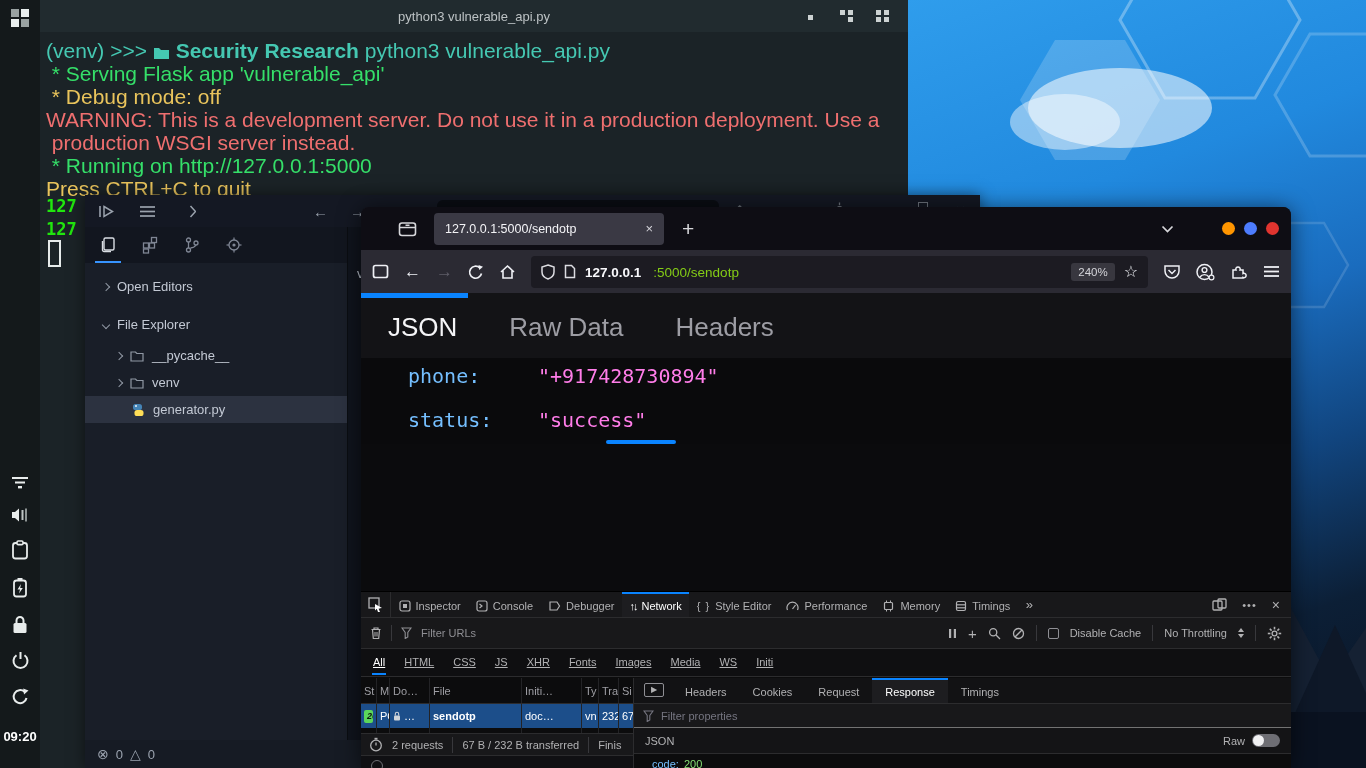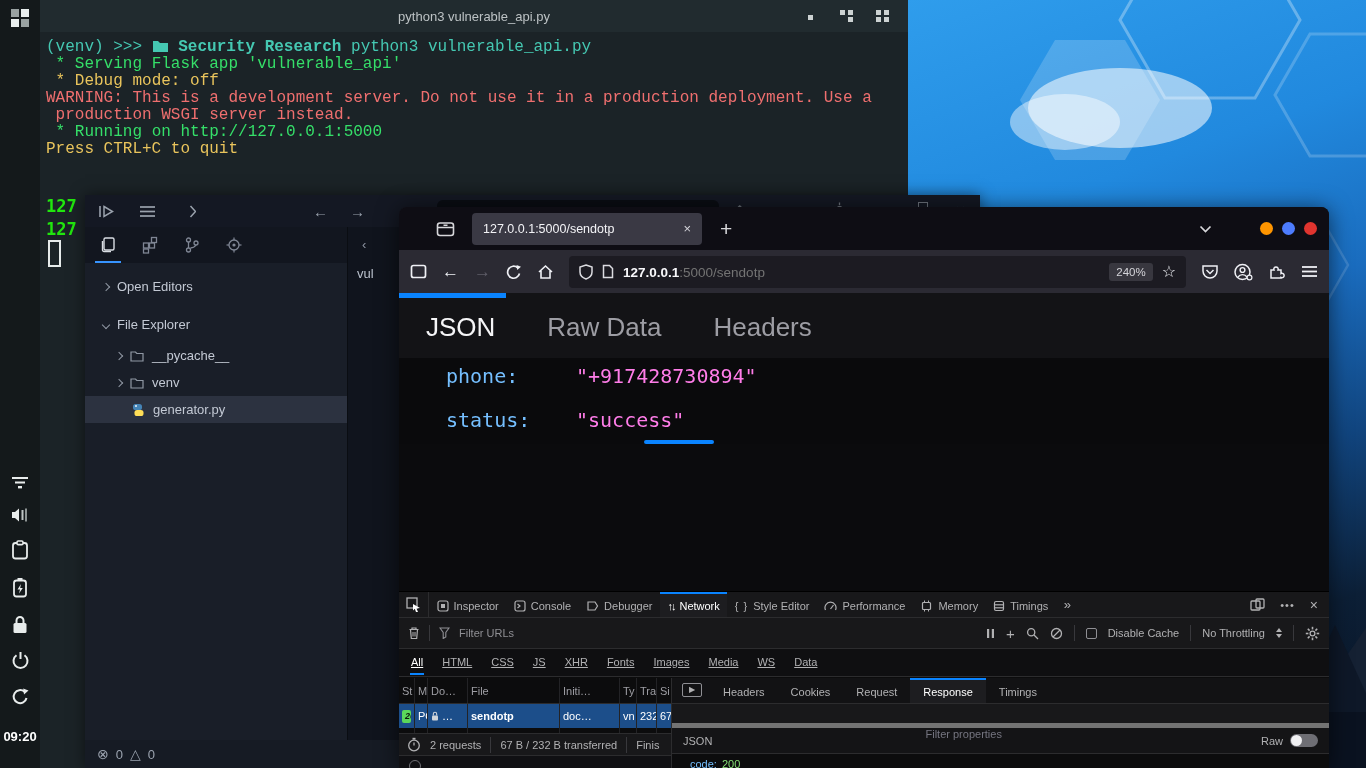--- a/index.html
+++ b/index.html
@@ -23,21 +23,21 @@
   .tb-bottom { margin-top:auto; display:flex; flex-direction:column; align-items:center; gap:17px; padding-bottom:20px; color:#e8ecec; }
   .tb-time { font-size:13px; font-weight:bold; color:#fff; padding:6px 0 4px; }
 
   
   .terminal { position:absolute; left:40px; top:0; width:868px; height:768px; background:#1b2327; z-index:1; }
   .term-titlebar { height:32px; background:#212b2f; position:relative; display:flex; align-items:center; justify-content:center; }
   .term-title { font-size:13px; color:#bcc2c4; }
   .term-wc { position:absolute; right:18px; top:9px; display:flex; gap:22px; }
   .pxicon { position:relative; width:14px; height:14px; }
   .pxicon i { position:absolute; width:5px; height:5px; background:#ccd2d2; }
-  .term-body { padding:7px 6px; font-family:Liberation Mono, monospace; font-size:16px; line-height:17px; white-space:pre-wrap; }
+  .term-body { padding:7px 6px; font-family:Liberation Sans, sans-serif; font-size:21px; line-height:23px; white-space:pre-wrap; }
   .c-teal { color:#45c8b2; } .c-green{ color:#35df69; } .c-yellow{ color:#e9c45c; } .c-red{ color:#ef6f6f; }
   .term-log { position:absolute; left:6px; font-family:"DejaVu Sans Mono", monospace; font-weight:bold; font-size:17px; color:#21e60e; }
   .term-cursor { position:absolute; left:8px; top:240px; width:13px; height:27px; border:2px solid #e6ebeb; }
 
   
   .vscode { position:absolute; left:85px; top:195px; width:895px; height:573px; background:#12161f; z-index:2;
     box-shadow:0 0 14px rgba(0,0,0,.5); }
   .vsc-titlebar { height:32px; background:#141823; position:relative; display:flex; align-items:center; color:#9aa2ad; }
   .vsc-tb-icons { display:flex; gap:24px; padding-left:13px; align-items:center; }
   .vsc-arrows { position:absolute; left:228px; top:0; height:32px; display:flex; gap:22px; align-items:center; font-size:15px; color:#9aa2ad; }
@@ -52,35 +52,35 @@
   .vrow { height:27px; display:flex; align-items:center; gap:8px; }
   .vrow.sel { background:#2c3240; }
   .chev { width:6px; height:6px; border-right:1.4px solid #9098a4; border-bottom:1.4px solid #9098a4; flex:0 0 auto; }
   .chev.right { transform:rotate(-45deg); } .chev.down { transform:rotate(45deg); }
   .vsc-editor { position:absolute; left:262px; top:32px; right:0; bottom:28px; background:#10141d; border-left:1px solid #0a0d12; }
   .vsc-status { position:absolute; left:0; right:0; bottom:0; height:28px; background:#161b24; display:flex; align-items:center;
     gap:7px; padding-left:12px; color:#9ba3af; font-size:13px; }
   .vsc-status .glyph { font-size:14px; }
 
   
-  .firefox { position:absolute; left:399px; top:207px; width:930px; height:561px; background:#1c1b22; z-index:3;
+  .firefox { position:absolute; left:361px; top:207px; width:930px; height:561px; background:#1c1b22; z-index:3;
     border-radius:8px 8px 0 0; overflow:hidden; box-shadow:0 2px 22px rgba(0,0,0,.6); }
   .ff-tabbar { height:43px; background:#0e0d14; position:relative; display:flex; align-items:center; }
   .ff-tab { margin-left:17px; width:230px; height:32px; background:#3a3944; border-radius:4px; display:flex; align-items:center;
     padding:0 11px; color:#f3f3f6; font-size:12.5px; }
   .ff-tab .x { margin-left:auto; color:#d4d4da; font-size:13px; }
   .ff-newtab { margin-left:18px; color:#d7d7db; font-size:21px; font-weight:300; }
   .ff-tabchev { position:absolute; right:117px; color:#d7d7db; }
   .ff-dots { position:absolute; right:12px; top:15px; display:flex; gap:9px; }
   .dot { width:13px; height:13px; border-radius:50%; }
   .ff-navbar { height:43px; background:#2b2a33; display:flex; align-items:center; padding:0 11px; gap:15px; color:#eff0f5; }
   .ff-nav-dis { color:#5f5e69; }
   .ff-urlbar { flex:1; height:32px; background:#1c1b22; border-radius:4px; display:flex; align-items:center; padding:0 10px; gap:9px; }
   .ff-url-host { color:#f8f8fb; font-size:13.5px; font-weight:bold; }
-  .ff-url-path { color:#737373; font-size:13.5px; }
+  .ff-url-path { color:#84cc16; font-size:13.5px;margin-left:12px; }
   .ff-zoom { margin-left:auto; background:#38373f; border-radius:3px; padding:3px 7px; font-size:11.5px; color:#d5d5da; }
   .ff-star { font-size:16px; color:#eef0f4; }
   .ff-content { position:absolute; top:86px; left:0; right:0; bottom:0; background:#0b0b0d; }
   .ff-loadbar { position:absolute; top:0; left:0; width:107px; height:5px; background:#0a84ff; }
 
   
   .jv-tabs { height:65px; background:#131316; display:flex; align-items:center; padding-left:27px; gap:52px; padding-top:4px; }
   .jv-tab { font-size:26px; color:#9d9da4; }
   .jv-tab.active { color:#f5f5f7; }
   .jv-toolbar { height:61px; background:#202024; border-top:1px solid #36363a; border-bottom:1px solid #36363a;
@@ -135,21 +135,21 @@
   .dt-status { position:absolute; left:0; bottom:13px; height:22px; width:272px; background:#18181a; border-top:1px solid #2c2c2e;
     display:flex; align-items:center; gap:9px; padding:0 8px; white-space:nowrap; overflow:hidden; }
   .dt-strip { position:absolute; left:0; right:0; bottom:0; height:13px; background:#101013; border-top:1px solid #2c2c2e; overflow:hidden; }
   .dt-strip .pcirc { position:absolute; left:10px; top:4px; width:12px; height:12px; border:1.4px solid #6f6f74; border-radius:50%; }
   .dt-panel { position:absolute; left:272px; top:0; right:0; bottom:0; background:#0c0c0d; border-left:1px solid #2c2c2e; }
   .dp-tabs { height:26px; background:#121214; border-bottom:1px solid #2c2c2e; display:flex; align-items:stretch; }
   .dp-playbox { width:20px; height:14px; border:1px solid #8f8f94; border-radius:2px; margin:5px 8px 0 10px; text-align:center;
     font-size:8px; line-height:12px; color:#b1b1b3; }
   .dp-tab { display:flex; align-items:center; padding:0 13px; border-top:2px solid transparent; }
   .dp-tab.active { color:#fff; border-top-color:#0a84ff; background:#1d1d20; }
-  .dp-filter { height:24px; background:#18181a; border-bottom:5px solid #737373; display:flex; align-items:center; gap:24px; padding:0 9px;flex-direction:column; }
+  .dp-filter { height:24px; background:#18181a; border-bottom:1px solid #737373; display:flex; align-items:center; gap:7px; padding:0 9px; }
   .dp-filter input { background:transparent; border:none; outline:none; color:#b1b1b3; font-size:11px; width:150px;
     font-family:"Liberation Sans",sans-serif; }
   .dp-filter input::placeholder { color:#757580; }
   .dp-jsonbar { height:26px; background:#141416; border-bottom:1px solid #2c2c2e; display:flex; align-items:center; padding:0 11px; }
   .dp-raw { margin-left:auto; display:flex; align-items:center; gap:7px; }
   .toggle { width:28px; height:13px; background:#6e6e74; border-radius:7px; position:relative; }
   .toggle i { position:absolute; left:1px; top:1px; width:11px; height:11px; background:#f0f0f2; border-radius:50%; }
   .prow { height:20px; display:flex; align-items:center; padding-left:18px; gap:5px; white-space:nowrap; }
   .pkey { color:#75bfff; }
   .v-green { color:#86de74; }
@@ -595,21 +595,21 @@
         <div class="dt-typerow">
           <span class="t-f active">All</span>
           <span class="t-f">HTML</span>
           <span class="t-f">CSS</span>
           <span class="t-f">JS</span>
           <span class="t-f">XHR</span>
           <span class="t-f">Fonts</span>
           <span class="t-f">Images</span>
           <span class="t-f">Media</span>
           <span class="t-f">WS</span>
-          <span class="t-f">Data</span>
+          <span class="t-f">Initi</span>
         </div>
         <div class="dt-main">
           <div class="dt-table">
             <div class="nrow hdr">
               <span class="c-st">St</span>
                 <span class="c-m">M</span>
                 <span class="c-do">Do…</span>
                 <span class="c-file">File</span>
                 <span class="c-init">Initi…</span>
                 <span class="c-ty">Ty</span>

